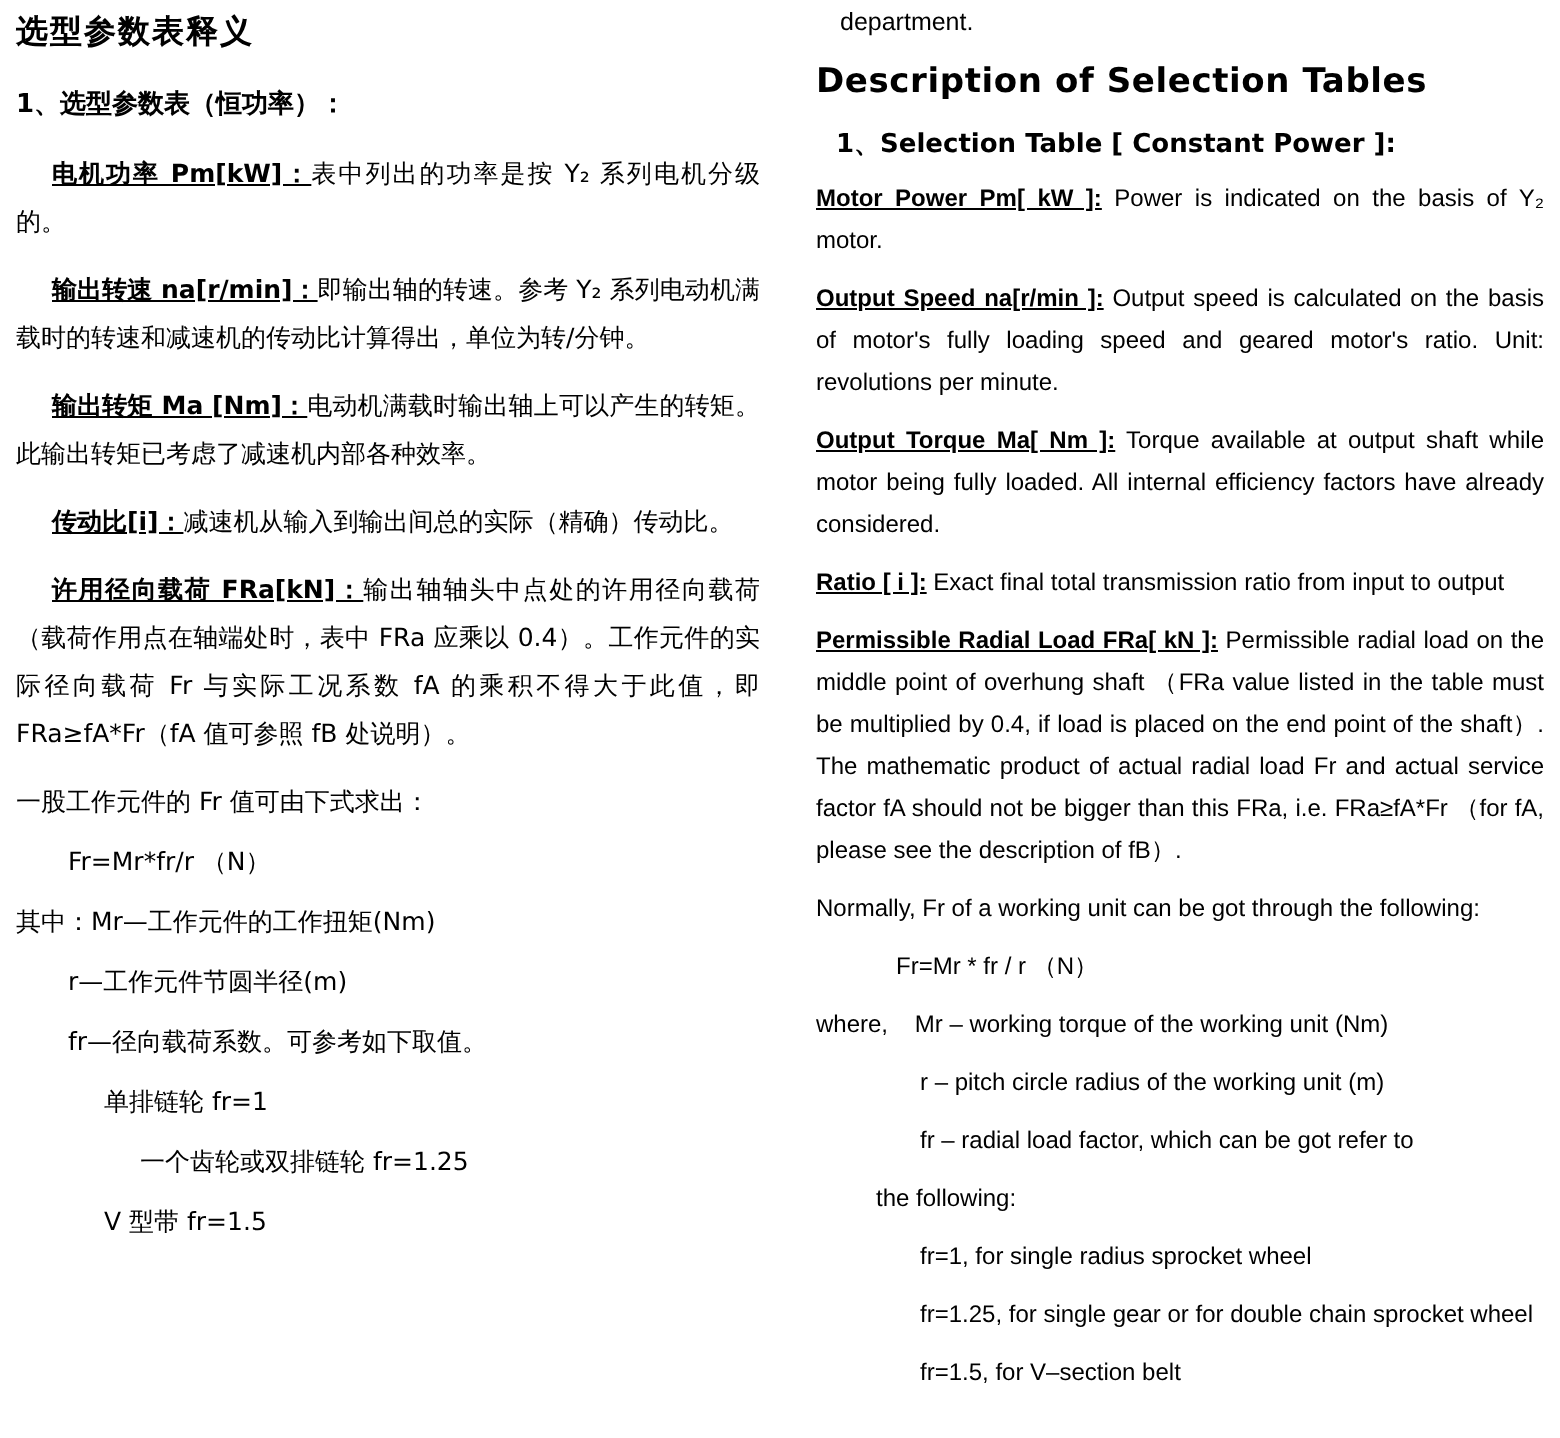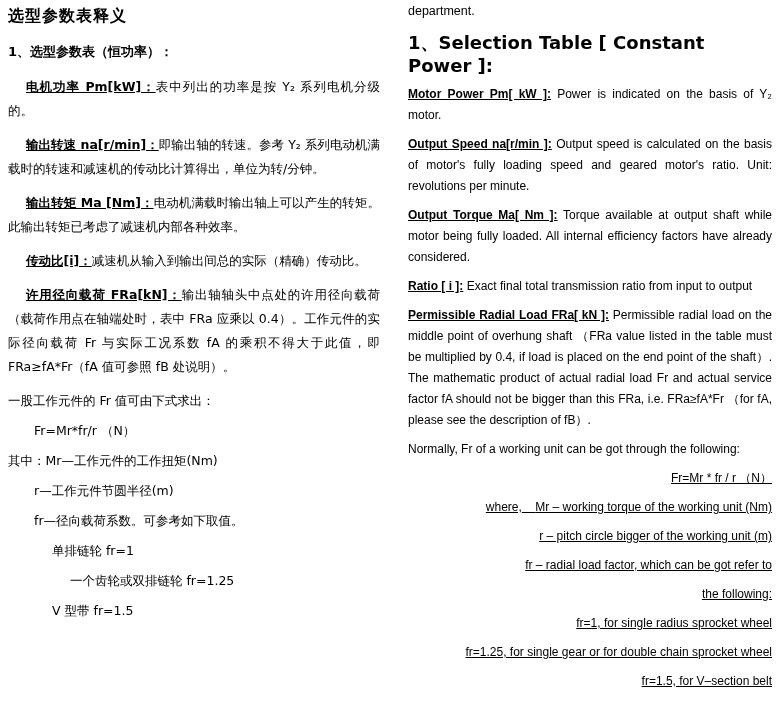--- a/index.html
+++ b/index.html
@@ -64,43 +64,43 @@
     padding-left: 18px;
   }
   .indent1 { padding-left: 26px; }
   .indent2 { padding-left: 44px; }
   .indent3 { padding-left: 62px; }
 
   
   .en-frag {
     font-size: 12.5px;
     line-height: 19px;
-    margin: 0 0 10px 0;
+    margin: 0 0 10px 12px;
     text-align: justify;
   }
   .en-title {
     font-size: 17px;
     font-weight: bold;
     letter-spacing: 0.3px;
     margin: 0 0 12px 0;
     font-family: "DejaVu Sans", sans-serif;
   }
   .en-h2 {
-    font-size: 18px;
-    font-weight: bold;
-    margin: 0 0 8px 0;
+    font-size: 13px;
+    font-weight: bold;
+    margin: 0 0 8px 10px;
     font-family: "DejaVu Sans", sans-serif;
   }
   .en-p {
     font-size: 12px;
     line-height: 21px;
     margin: 0 0 8px 0;
     text-align: justify;
   }
-  .en-p.nojust { text-align: right; text-decoration: underline; }
+  .en-p.nojust { text-align: left; }
   .en-lbl {
     font-weight: bold;
     text-decoration: underline;
   }
   .en-ind1 { padding-left: 30px; }
   .en-ind2 { padding-left: 52px; }
   .en-ind3 { padding-left: 40px; }
 </style>
 </head>
 <body>
@@ -148,20 +148,21 @@
     <p class="cn-p tight indent3">一个齿轮或双排链轮 fr=1.25</p>
 
     <p class="cn-p tight indent2">V 型带       fr=1.5</p>
 
   </div>
 
   <div class="col col-right">
 
     <p class="en-frag">department.</p>
 
+    <div class="en-title">Description of Selection Tables</div>
 
     <div class="en-h2">1、Selection Table [ Constant Power ]:</div>
 
     <p class="en-p">
       <span class="en-lbl">Motor Power Pm[ kW ]:</span>
       <span>Power is indicated on the basis of Y₂ motor.</span>
     </p>
 
     <p class="en-p">
       <span class="en-lbl">Output Speed na[r/min ]:</span>
@@ -185,21 +186,21 @@
 
     <p class="en-p">Normally, Fr of a working unit can be got through the following:</p>
 
     <p class="en-p nojust en-ind3">Fr=Mr * fr / r （N）</p>
 
     <p class="en-p nojust">
       <span>where,</span>
       &nbsp;&nbsp;&nbsp;<span>Mr – working torque of the working unit (Nm)</span>
     </p>
 
-    <p class="en-p nojust en-ind2">r – pitch circle bigger of the working unit (m)</p>
+    <p class="en-p nojust en-ind2">r – pitch circle radius of the working unit (m)</p>
 
     <p class="en-p nojust en-ind2">fr – radial load factor, which can be got refer to</p>
 
     <p class="en-p nojust en-ind1">the following:</p>
 
     <p class="en-p nojust en-ind2">fr=1, for single radius sprocket wheel</p>
 
     <p class="en-p nojust en-ind2">fr=1.25, for single gear or for double chain sprocket wheel</p>
 
     <p class="en-p nojust en-ind2">fr=1.5, for V–section belt</p>

